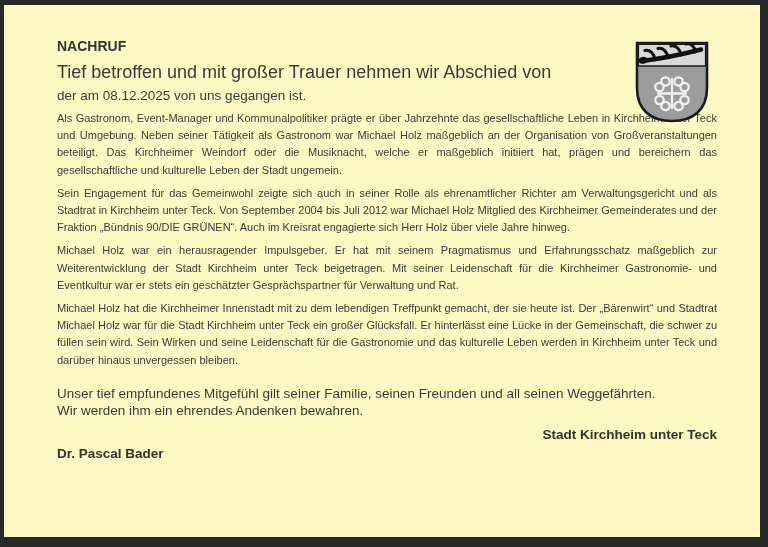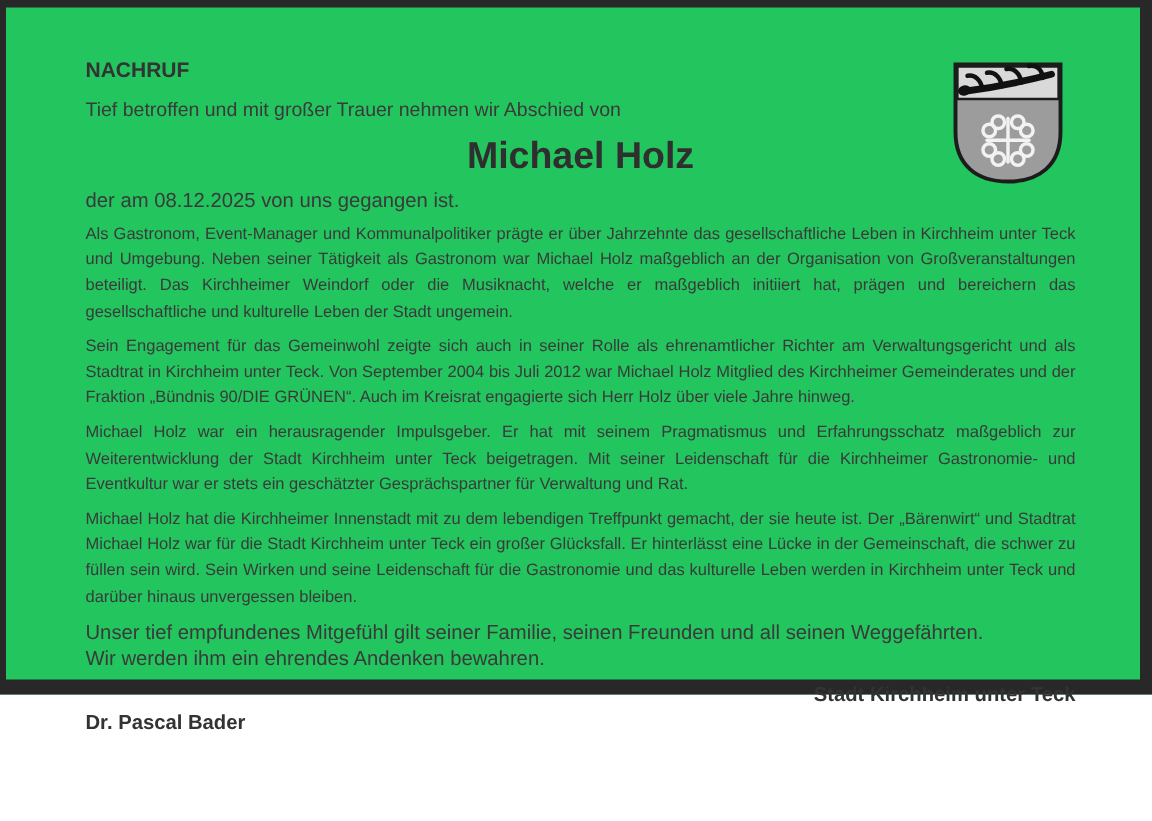--- a/index.html
+++ b/index.html
@@ -4,25 +4,25 @@
 <style>
   * { margin: 0; padding: 0; box-sizing: border-box; }
   html, body { width: 768px; height: 547px; }
   body {
     font-family: "Liberation Sans", "DejaVu Sans", sans-serif;
     background: #ffffff;
     overflow: hidden;
   }
   .frame {
     width: 768px;
-    height: 463px;
+    height: 547px;
     border-style: solid;
     border-color: #282828;
     border-width: 5px 8px 10px 4px;
-    background: #22c55e;
+    background: #fef9c3;
     position: relative;
   }
   .page {
     position: relative;
     width: 100%;
     height: 100%;
     padding: 33px 43px 0 53px;
     color: #3a3a3a;
   }
   .crest {
@@ -33,21 +33,21 @@
     height: 88px;
   }
   .kicker {
     font-size: 14px;
     font-weight: bold;
     line-height: 17px;
     color: #333333;
   }
   .intro {
     margin-top: 9px;
-    font-size: 13px;
+    font-size: 18px;
     line-height: 17px;
   }
   .name {
     margin-top: 9px;
     text-align: center;
     font-size: 25px;
     font-weight: bold;
     line-height: 29px;
     color: #2f2f2f;
   }
@@ -61,21 +61,21 @@
     font-size: 11px;
     line-height: 17.2px;
     text-align: justify;
     hyphens: manual;
     -webkit-hyphens: manual;
   }
   .line {
     font-size: 13.5px;
     line-height: 17.2px;
   }
-  .line.first { margin-top: 6px; }
+  .line.first { margin-top: 16px; }
   .org {
     margin-top: 7px;
     text-align: right;
     font-size: 13.5px;
     font-weight: bold;
     line-height: 17px;
     color: #333333;
   }
   .sig-name {
     margin-top: 2px;
@@ -117,21 +117,20 @@
           <circle cx="27.5" cy="49" r="4.2"></circle>
           <circle cx="27.5" cy="62" r="4.2"></circle>
           <circle cx="52.5" cy="49" r="4.2"></circle>
           <circle cx="52.5" cy="62" r="4.2"></circle>
         </g>
       </svg>
     </div>
 
     <div class="kicker">NACHRUF</div>
     <p class="intro">Tief betroffen und mit großer Trauer nehmen wir Abschied von</p>
-    <h1 class="name">Michael Holz</h1>
     <p class="subline">der am 08.12.2025 von uns gegangen ist.</p>
 
     <p class="para">Als Gastronom, Event-Manager und Kommunalpolitiker prägte er über Jahrzehnte das gesellschaftliche Leben in Kirchheim unter Teck und Umgebung. Neben seiner Tätigkeit als Gastronom war Michael Holz maßgeblich an der Organisation von Großveranstaltungen beteiligt. Das Kirchheimer Weindorf oder die Musiknacht, welche er maßgeblich initiiert hat, prägen und bereichern das gesellschaftliche und kulturelle Leben der Stadt ungemein.</p>
     <p class="para">Sein Engagement für das Gemeinwohl zeigte sich auch in seiner Rolle als ehrenamtlicher Richter am Verwaltungs­gericht und als Stadtrat in Kirchheim unter Teck. Von September 2004 bis Juli 2012 war Michael Holz Mitglied des Kirchheimer Gemeinderates und der Fraktion „Bündnis 90/DIE GRÜNEN“. Auch im Kreisrat engagierte sich Herr Holz über viele Jahre hinweg.</p>
     <p class="para">Michael Holz war ein herausragender Impulsgeber. Er hat mit seinem Pragmatismus und Erfahrungsschatz maßgeb­lich zur Weiterentwicklung der Stadt Kirchheim unter Teck beigetragen. Mit seiner Leidenschaft für die Kirchheimer Gastronomie- und Eventkultur war er stets ein geschätzter Gesprächspartner für Verwaltung und Rat.</p>
     <p class="para">Michael Holz hat die Kirchheimer Innenstadt mit zu dem lebendigen Treffpunkt gemacht, der sie heute ist. Der „Bärenwirt“ und Stadtrat Michael Holz war für die Stadt Kirchheim unter Teck ein großer Glücksfall. Er hinterlässt eine Lücke in der Gemeinschaft, die schwer zu füllen sein wird. Sein Wirken und seine Leidenschaft für die Gastronomie und das kulturelle Leben werden in Kirchheim unter Teck und darüber hinaus unvergessen bleiben.</p>
 
     <p class="line first">Unser tief empfundenes Mitgefühl gilt seiner Familie, seinen Freunden und all seinen Weggefährten.</p>
     <p class="line">Wir werden ihm ein ehrendes Andenken bewahren.</p>
 

